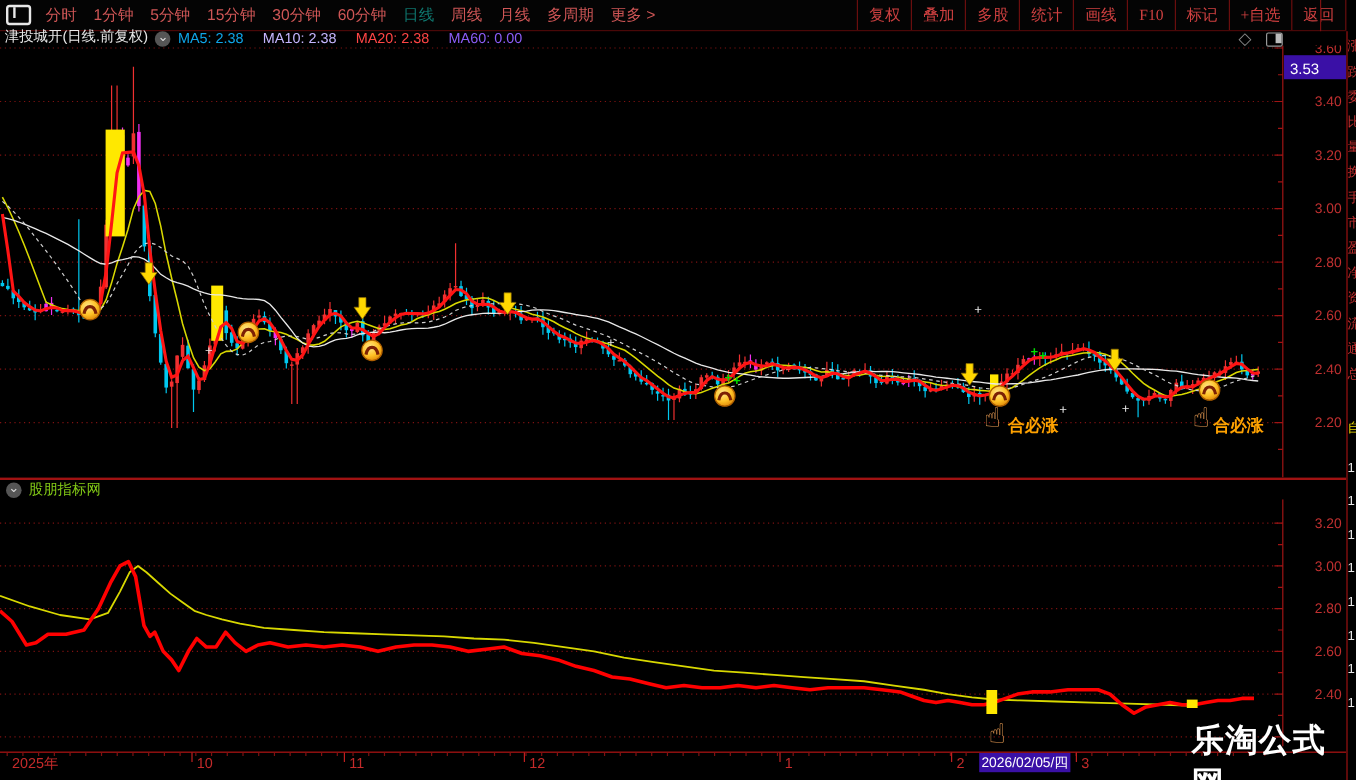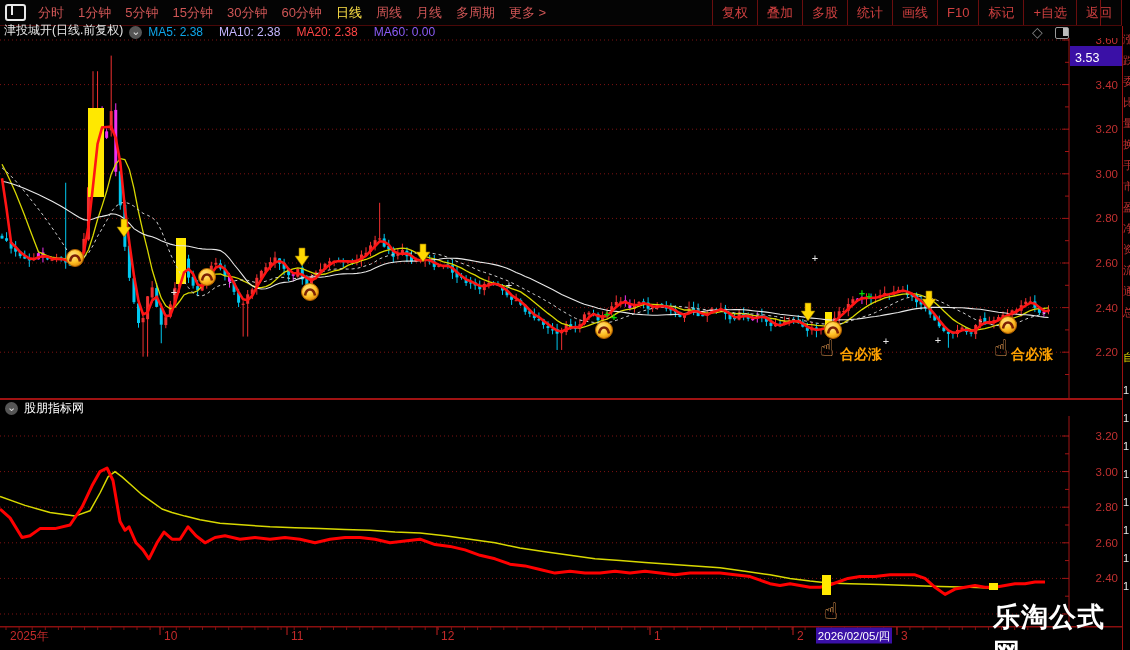--- a/index.html
+++ b/index.html
@@ -7,40 +7,40 @@
        font-family:"Liberation Sans","DejaVu Sans",sans-serif;}
   .app{position:absolute;inset:0;background:#000;}
   
   .row1{position:absolute;top:0;left:0;width:1122px;height:25px;background:#040404;
         border-bottom:1px solid #4a0808;display:flex;align-items:center;}
   .winicon{display:inline-block;width:17px;height:13px;border:2px solid #e8e8e8;border-radius:3px;
            margin:0 12px 0 5px;position:relative;}
   .winicon-in{position:absolute;left:4px;top:0;width:2px;height:9px;background:#e8e8e8;}
   #menu-left{display:flex;align-items:center;}
   .mitem{color:#cf5656;font-size:13px;margin-right:14px;white-space:nowrap;cursor:default;}
-  .mitem.active{color:#fde047;}
+  .mitem.active{color:#0f766e;}
   #menu-right{margin-left:auto;display:flex;height:25px;border-left:1px solid #6a0e0e;}
-  .rbtn{color:#cf4040;font-size:13px;line-height:25px;padding:0 9px;border-right:1px solid #6a0e0e;white-space:nowrap;}
+  .rbtn{color:#cf4040;font-size:13px;line-height:25px;padding:0 9px;border-right:1px solid #6a0e0e;white-space:nowrap;font-family:Liberation Serif, serif;}
   
   .row2{position:absolute;top:26px;left:0;width:1122px;height:13px;display:flex;align-items:flex-end;font-size:12px;}
   .stock-title{color:#e8e8e8;margin-left:4px;white-space:nowrap;}
   .chev{display:inline-block;width:13px;height:13px;border-radius:50%;background:#555;color:#ddd;
         font-size:11px;line-height:10px;text-align:center;margin:0 6px;}
   #ma-legend{display:flex;}
   #ma-legend span{margin-right:16px;white-space:nowrap;}
   .dia{position:absolute;left:1032px;top:-2px;color:#888;font-size:14px;}
   .wicon2{position:absolute;left:1055px;top:1px;width:12px;height:10px;border:1px solid #999;border-radius:2px;}
   .wicon2::after{content:"";position:absolute;right:0;top:0;width:5px;height:8px;background:#bbb;}
   .vline-top{position:absolute;left:1100px;top:0;width:1px;height:26px;background:#7a1010;}
   
   #main-svg{position:absolute;top:38px;left:0;}
   .divider{position:absolute;top:398px;left:0;width:1122px;height:2px;background:#a01212;}
   .panel-header{position:absolute;top:401px;left:0;width:1122px;height:14px;display:flex;align-items:center;}
   .panel-header .chev{margin:0 6px 0 5px;}
-  .panel-title{color:#ffffff;font-size:12px;}
+  .panel-title{color:#84cc16;font-size:12px;}
   #sub-svg{position:absolute;top:416px;left:0;}
   #axis-svg{position:absolute;top:626px;left:0;}
   .status-strip{position:absolute;top:645px;left:0;width:1122px;height:5px;background:#000;overflow:hidden;}
   
   .right-strip{position:absolute;left:1122px;top:26px;width:8px;height:624px;background:#000;
                border-left:1px solid #9b1111;overflow:hidden;}
   .right-strip span{position:absolute;left:0;font-size:11px;line-height:11px;white-space:nowrap;}
   
   .watermark{position:absolute;left:993px;top:599px;z-index:30;color:#fff;text-align:left;}
   .wm1{font-size:27px;font-weight:bold;letter-spacing:1px;font-family:"Liberation Sans","DejaVu Sans",sans-serif;}

